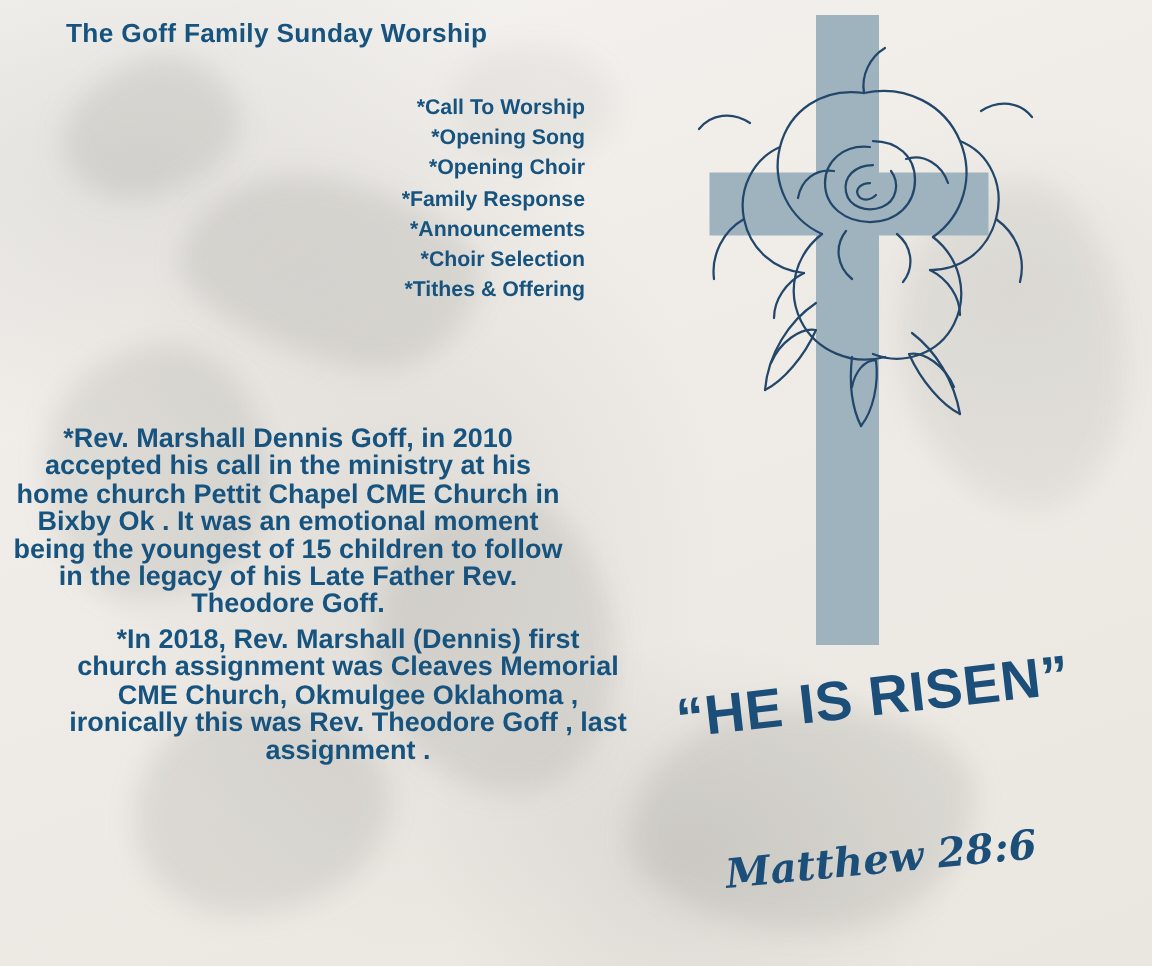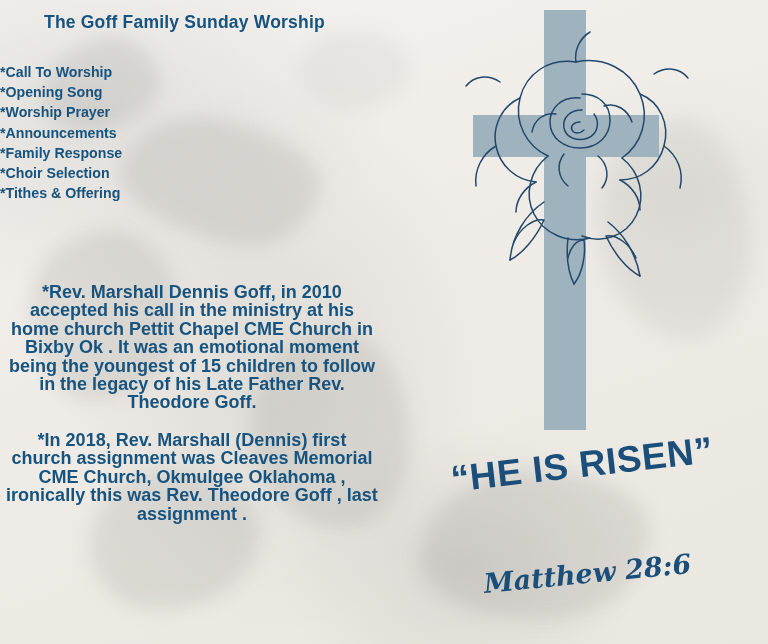--- a/index.html
+++ b/index.html
@@ -56,38 +56,38 @@
     font-weight: bold;
     letter-spacing: .2px;
     color: #17537f;
     white-space: nowrap;
   }
   .order-list {
     position: absolute;
     left: 0;
     top: 62px;
     width: 390px;
-    text-align: left;
+    text-align: right;
     font-size: 14.2px;
     font-weight: bold;
     line-height: 20.2px;
     color: #17537f;
   }
   .para {
     position: absolute;
     width: 372px;
     left: 6px;
     text-align: center;
     font-size: 18px;
     font-weight: bold;
     line-height: 18.4px;
     color: #17537f;
   }
   .p1 { top: 283px; }
-  .p2 { top: 431px; }
+  .p2 { top: 417px; margin-left: 40px; }
   .p3 { top: 514px; }
 
   
   .art {
     position: absolute;
     left: 400px;
     top: 0;
     width: 368px;
     height: 644px;
   }
@@ -155,23 +155,23 @@
   <div class="blob b8"></div>
 </div>
 
 <div class="left-col">
 
   <div class="doc-title">The Goff Family Sunday Worship</div>
 
   <div class="order-list">
     <div>*Call To Worship</div>
     <div>*Opening Song</div>
-    <div>*Worship Prayer</div>
+    <div>*Opening Choir</div>
+    <div>*Family Response</div>
     <div>*Announcements</div>
-    <div>*Family Response</div>
     <div>*Choir Selection</div>
     <div>*Tithes &amp; Offering</div>
   </div>
 
   <div class="para p1">*Rev. Marshall Dennis Goff, in 2010 accepted his call in the ministry at his home church Pettit Chapel CME Church in Bixby Ok .
 It was an emotional moment being the youngest of 15 children to follow in the legacy of his Late Father Rev. Theodore Goff.</div>
   <div class="para p2">*In 2018, Rev. Marshall (Dennis) first church assignment was Cleaves Memorial CME Church, Okmulgee Oklahoma , ironically this was Rev. Theodore Goff , last assignment .</div>
 
 </div>
 

